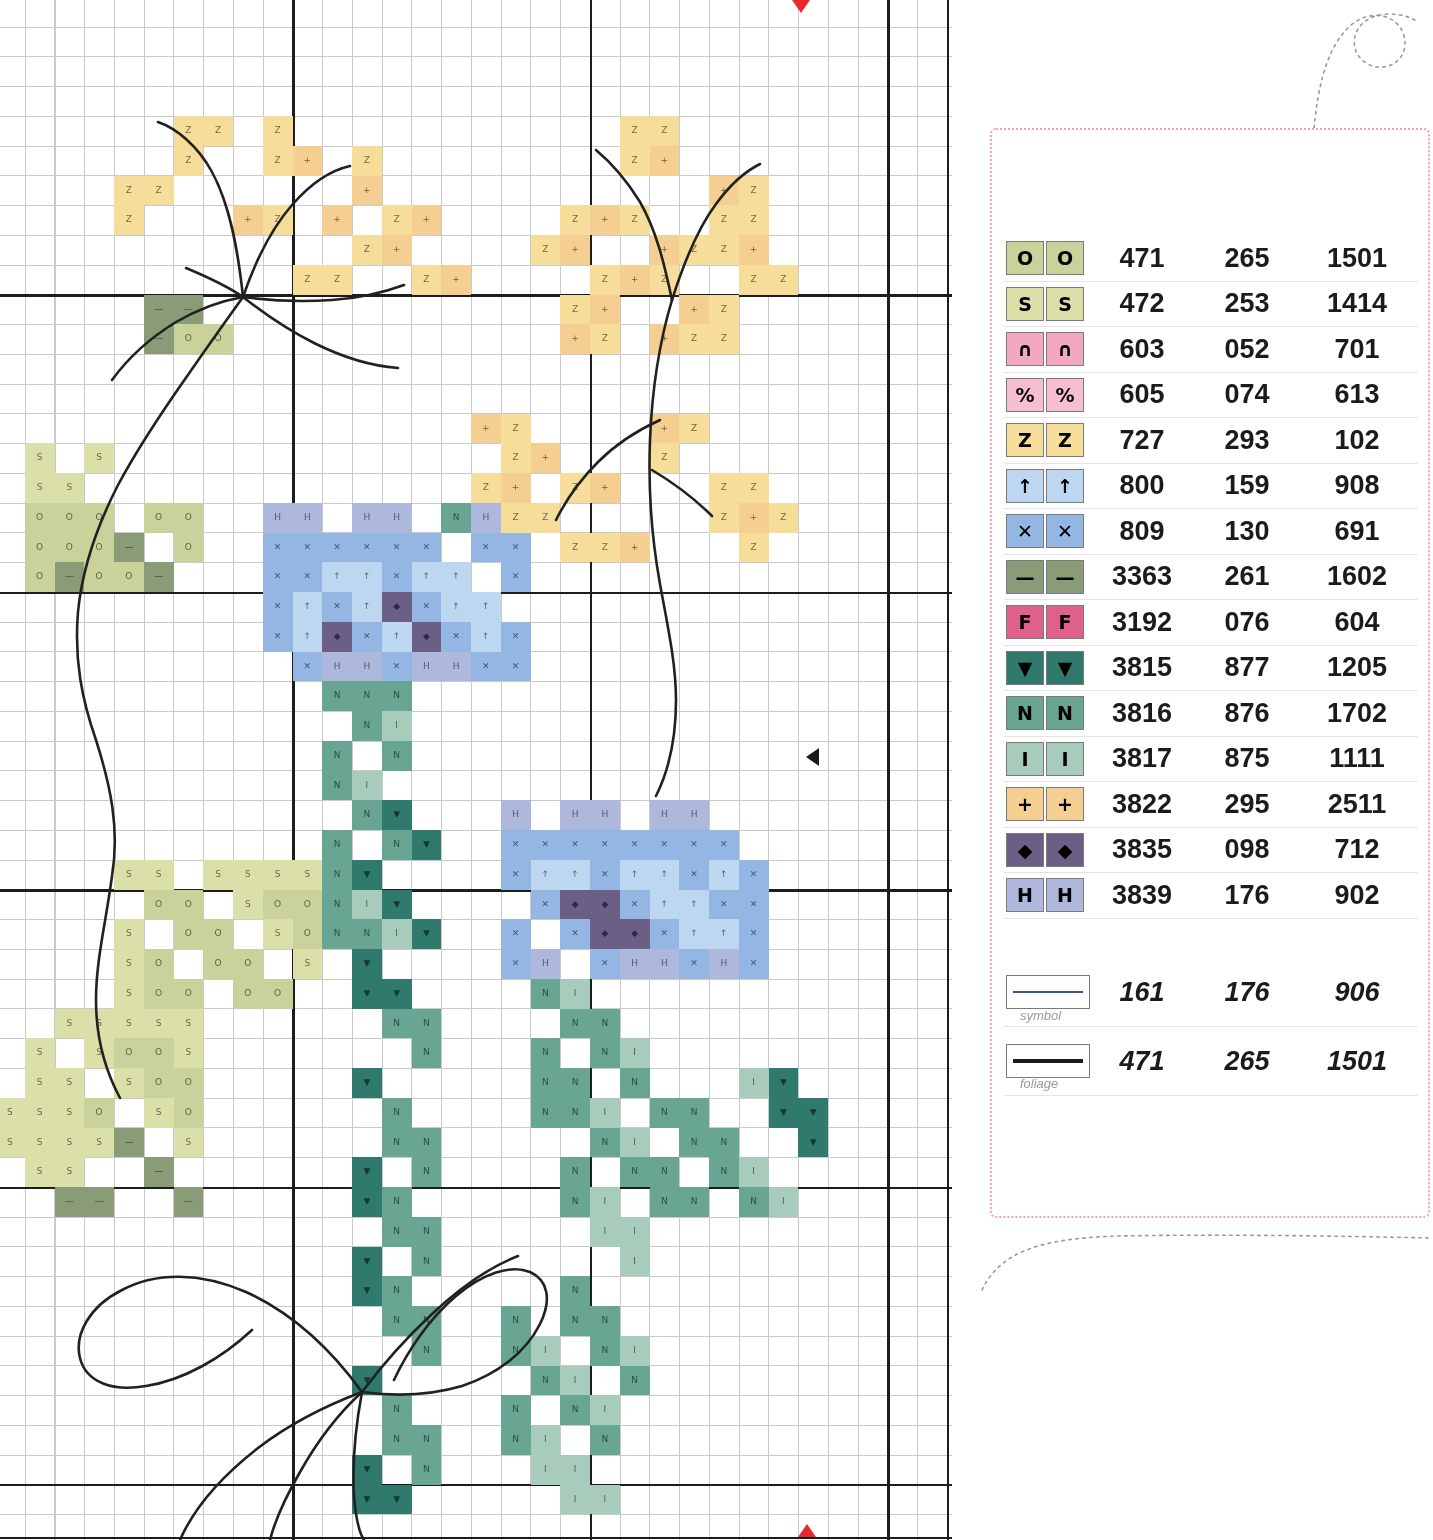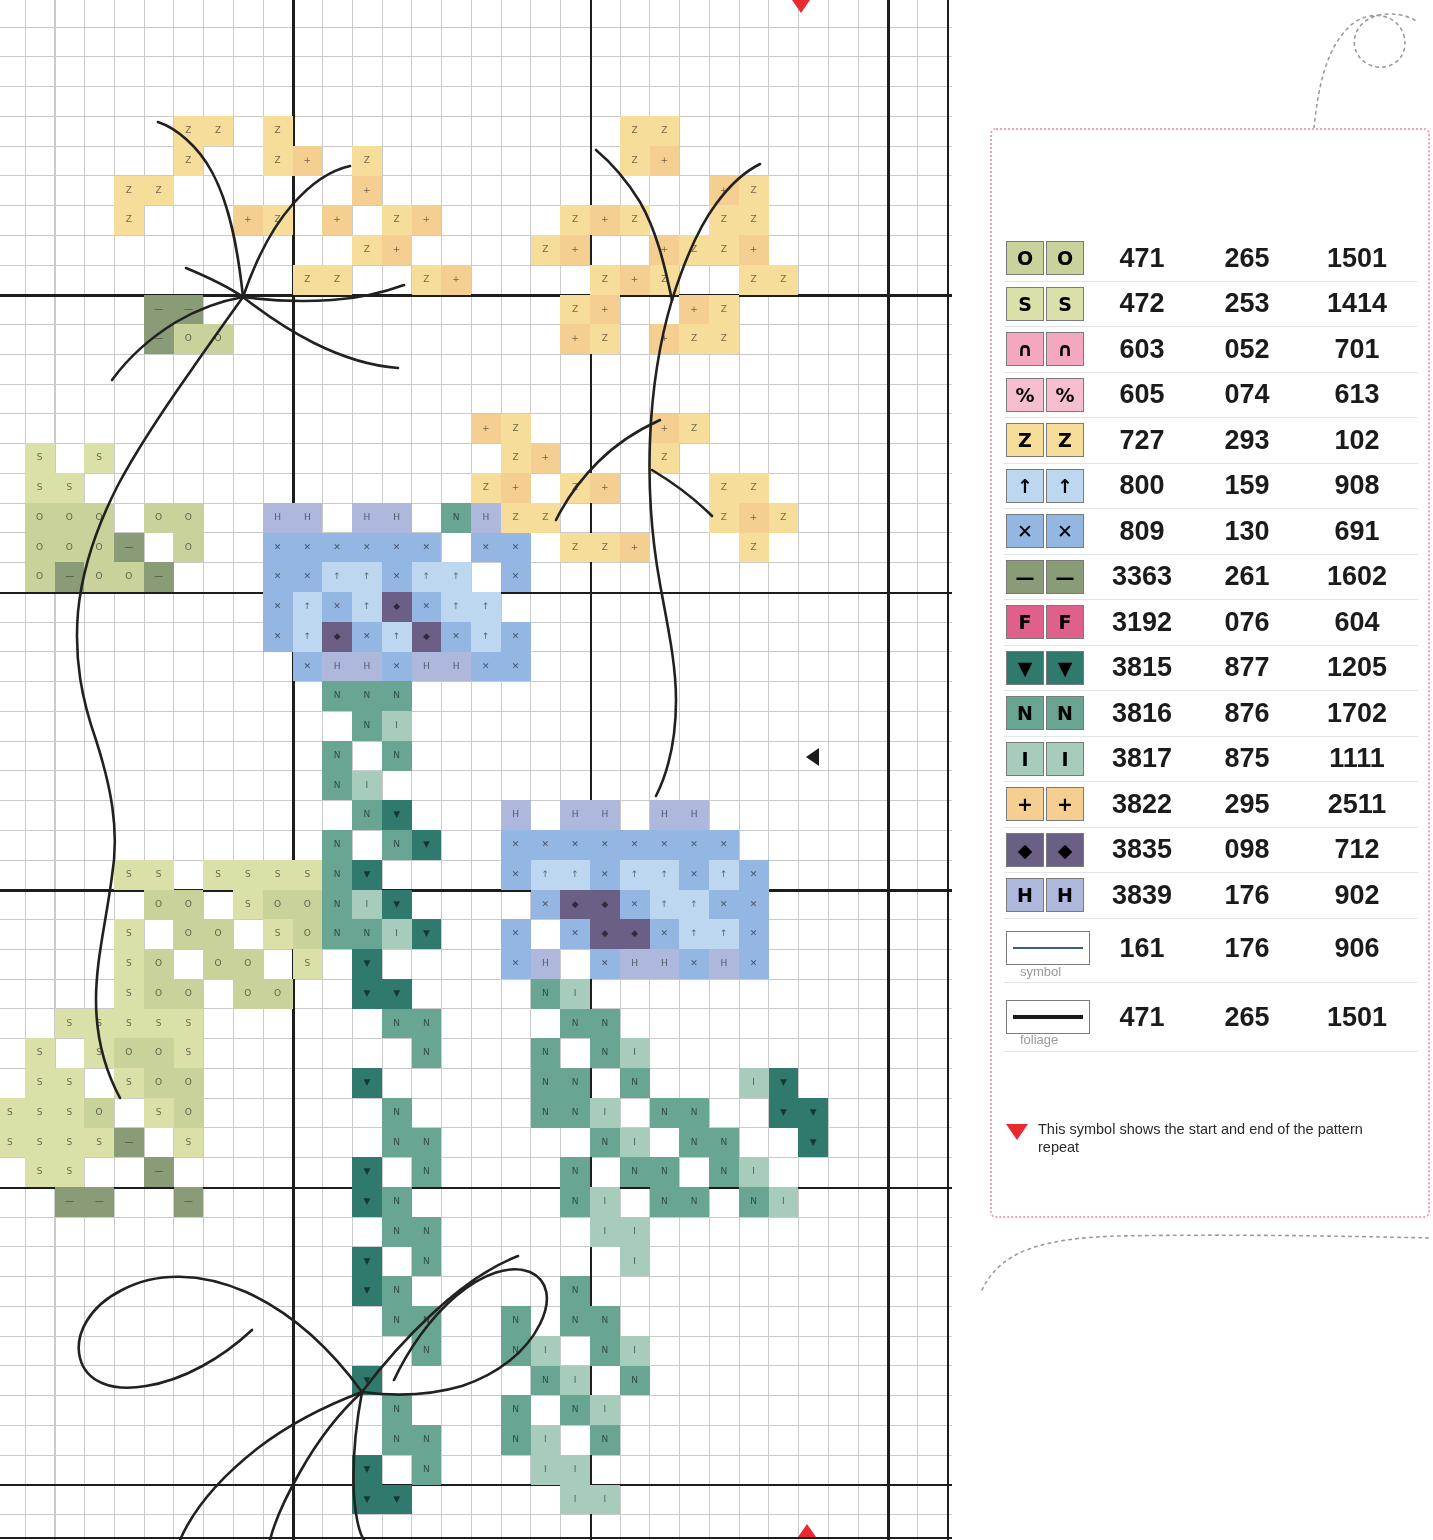--- a/index.html
+++ b/index.html
@@ -977,44 +977,40 @@
             <span class="sym" style="background:#aeb8dd">H</span>
             <span class="sym" style="background:#aeb8dd">H</span>
           </div>
           <span class="num n-dmc">3839</span>
           <span class="num n-anc">176</span>
           <span class="num n-mad">902</span>
         </div>
       </div>
 
 
-    <div class="key-rows" id="backstitch-rows" style="top: 784px; position: absolute;">
+    <div class="key-rows" id="backstitch-rows" style="top: 828px; position: absolute; font-style: italic;">
         <div class="key-row" style="height: 68px;">
           <div class="bs-line-box">
             <i style="border-top:2px solid #3a5c8a"></i>
           </div>
           <span class="num n-dmc">161</span>
           <span class="num n-anc">176</span>
           <span class="num n-mad">906</span>
         </div>
         <span class="bs-caption" style="top: 50px;">symbol</span>
         <div class="key-row" style="height: 68px;">
           <div class="bs-line-box">
             <i style="border-top:4px solid #1b1b1b"></i>
           </div>
           <span class="num n-dmc">471</span>
           <span class="num n-anc">265</span>
           <span class="num n-mad">1501</span>
         </div>
         <span class="bs-caption" style="top: 118px;">foliage</span>
       </div>
 
-    <div class="footnote" style="top:990px;">
-      <span class="tri"></span>
-      <p>This symbol shows the start and end of the pattern repeat</p>
-    </div>
   </div>
 
   <svg id="tip-divider" viewBox="0 0 452 60">
     <path d="M2,58 C20,20 60,6 140,4 C240,2 360,4 450,6" fill="none" stroke="#9a9a9a" stroke-width="1.6" stroke-dasharray="2.5 4.5" stroke-linecap="round"></path>
   </svg>
 
 </div>
 
 </body></html>

